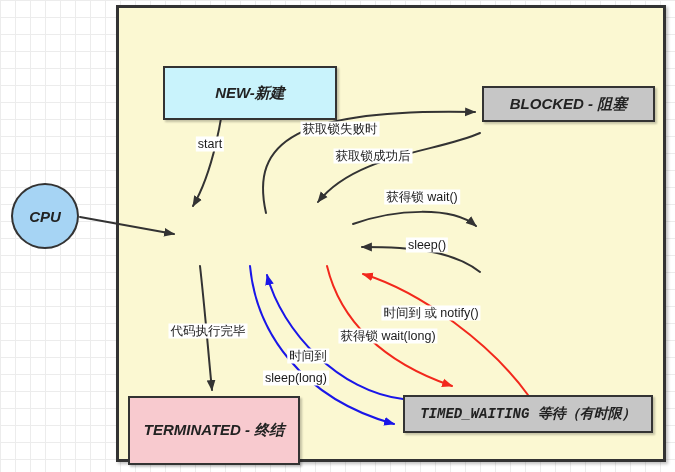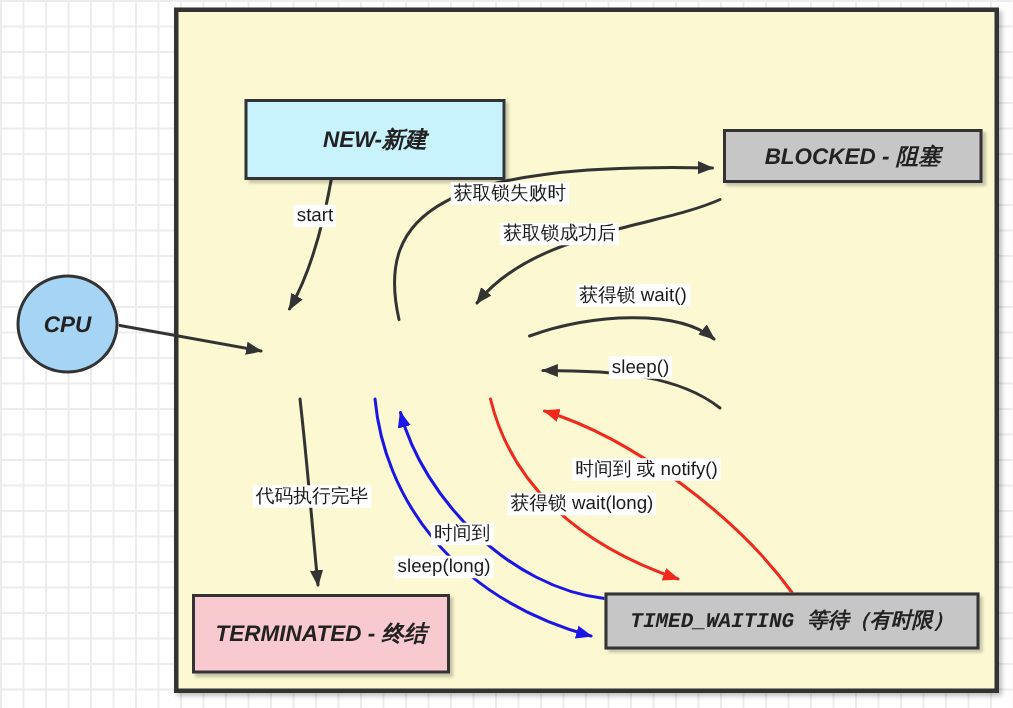--- a/index.html
+++ b/index.html
@@ -34,21 +34,21 @@
     font-weight:bold;font-style:italic;
     font-size:15px;color:#222;
     box-shadow:2px 2px 2px rgba(0,0,0,.22);
     white-space:nowrap;
   }
   .node-new{left:163px;top:18px;width:174px;height:54px;background:#c9f3fc;margin-top:48px;}
   .node-blocked{left:482px;top:86px;width:173px;height:36px;background:#c6c6c6;}
   .node-runnable{left:180px;top:213px;width:173px;height:53px;background:#c8f1a0;}
   .node-waiting{left:480px;top:232px;width:174px;height:55px;background:#c6c6c6;}
   .node-timed{left:403px;top:395px;width:250px;height:38px;background:#c6c6c6;font-size:14px;font-family:Liberation Mono, monospace;}
-  .node-terminated{left:128px;top:396px;width:172px;height:53px;background:#f8cacf;}
+  .node-terminated{left:128px;top:396px;width:172px;height:69px;background:#f8cacf;}
   .node-cpu{
     left:11px;top:183px;width:68px;height:66px;
     background:#a6d4f4;border-radius:50%;
     box-shadow:none;
   }
   .edge-label{
     position:absolute;z-index:4;
     transform:translate(-50%,-50%);
     background:#fff;
     color:#1a1a1a;

